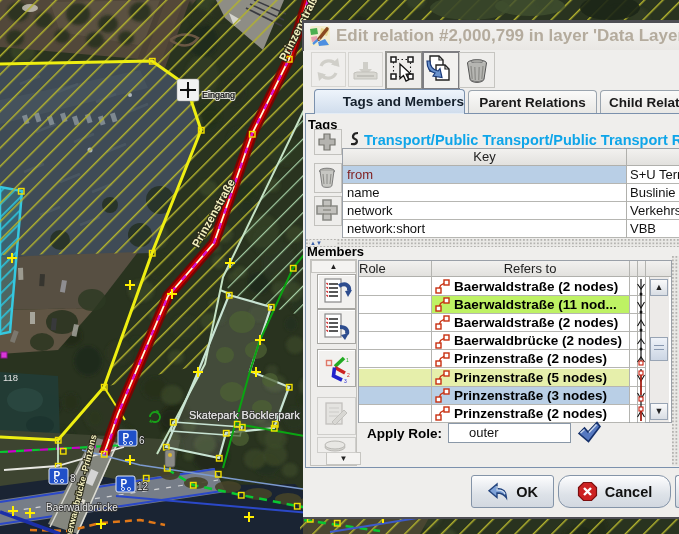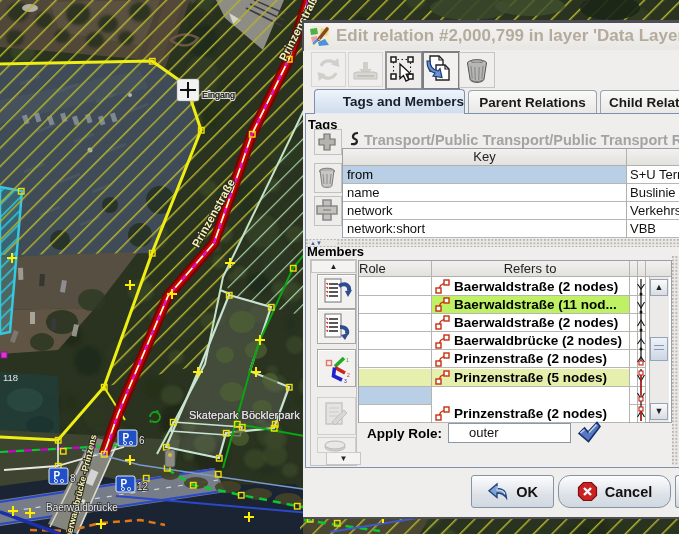--- a/index.html
+++ b/index.html
@@ -520,26 +520,26 @@
       </svg></div>
 <div style="position:absolute;left:314px;top:196px;width:26px;height:28px;border:1px solid #c2c1bd;background:#eeedeb"><svg width="24" height="26" viewBox="0 0 24 26">
         <g fill="none" stroke="#8a8a86" stroke-width="1.6">
 <path d="M8,3 h8 v6 h6 v8 h-6 v6 h-8 v-6 h-6 v-8 h6 z" fill="#c2c1bd"></path>
 <path d="M8,9 h8 M8,13 h8 M8,17 h8" stroke="#77766f" stroke-width="1.2"></path>
 </g>
       </svg></div>
 <svg style="position:absolute;left:346px;top:131px" width="16" height="16" viewBox="0 0 16 16">
 <path d="M12,2 C6,2 6,7 9,8 C12,9 12,14 5,13" stroke="#222" stroke-width="2.2" fill="none"></path>
 </svg>
-<div style="position:absolute;left:364px;top:132px;width:315px;height:16px;overflow:hidden;font:bold 14.5px 'Liberation Sans',sans-serif;color:#a3a3a3;white-space:nowrap">Transport/Public Transport/Public Transport R</div>
+<div style="position:absolute;left:364px;top:132px;width:315px;height:16px;overflow:hidden;font:bold 14.5px 'Liberation Sans',sans-serif;color:#0ea5e9;white-space:nowrap">Transport/Public Transport/Public Transport R</div>
 <div style="position:absolute;left:342px;top:148px;width:337px;height:90px;background:#fff;border:1px solid #9aa0a8;border-right:none;box-sizing:border-box"></div>
 <div style="position:absolute;left:343px;top:149px;width:336px;height:17px;background:linear-gradient(#f2f1ef,#e2e1de);border-bottom:1px solid #b0b0ac;box-sizing:border-box"></div>
 <div style="position:absolute;left:343px;top:149px;width:283px;height:17px;font:13px 'Liberation Sans',sans-serif;color:#222;text-align:center;line-height:16px">Key</div>
 <div style="position:absolute;left:626px;top:149px;width:1px;height:89px;background:#b0b0ac"></div>
-<div style="position:absolute;left:343px;top:166px;width:283px;height:18px;background:#b9cfe6;border-bottom:1px solid #b6b6b2;box-sizing:border-box;font:13px 'Liberation Sans',sans-serif;color:#000000;line-height:17px;padding-left:4px">from</div>
+<div style="position:absolute;left:343px;top:166px;width:283px;height:18px;background:#b9cfe6;border-bottom:1px solid #b6b6b2;box-sizing:border-box;font:13px 'Liberation Sans',sans-serif;color:#7f1d1d;line-height:17px;padding-left:4px">from</div>
 <div style="position:absolute;left:627px;top:166px;width:52px;height:18px;background:#fff;border-bottom:1px solid #b6b6b2;box-sizing:border-box;font:13px 'Liberation Sans',sans-serif;color:#111;line-height:17px;padding-left:3px;overflow:hidden;white-space:nowrap">S+U Termin</div>
 <div style="position:absolute;left:343px;top:184px;width:283px;height:18px;background:#fff;border-bottom:1px solid #b6b6b2;box-sizing:border-box;font:13px 'Liberation Sans',sans-serif;color:#111;line-height:17px;padding-left:4px">name</div>
 <div style="position:absolute;left:627px;top:184px;width:52px;height:18px;background:#fff;border-bottom:1px solid #b6b6b2;box-sizing:border-box;font:13px 'Liberation Sans',sans-serif;color:#111;line-height:17px;padding-left:3px;overflow:hidden;white-space:nowrap">Buslinie 2</div>
 <div style="position:absolute;left:343px;top:202px;width:283px;height:18px;background:#fff;border-bottom:1px solid #b6b6b2;box-sizing:border-box;font:13px 'Liberation Sans',sans-serif;color:#111;line-height:17px;padding-left:4px">network</div>
 <div style="position:absolute;left:627px;top:202px;width:52px;height:18px;background:#fff;border-bottom:1px solid #b6b6b2;box-sizing:border-box;font:13px 'Liberation Sans',sans-serif;color:#111;line-height:17px;padding-left:3px;overflow:hidden;white-space:nowrap">Verkehrsve</div>
 <div style="position:absolute;left:343px;top:220px;width:283px;height:18px;background:#fff;border-bottom:1px solid #b6b6b2;box-sizing:border-box;font:13px 'Liberation Sans',sans-serif;color:#111;line-height:17px;padding-left:4px">network:short</div>
 <div style="position:absolute;left:627px;top:220px;width:52px;height:18px;background:#fff;border-bottom:1px solid #b6b6b2;box-sizing:border-box;font:13px 'Liberation Sans',sans-serif;color:#111;line-height:17px;padding-left:3px;overflow:hidden;white-space:nowrap">VBB</div>
 <div style="position:absolute;left:306px;top:239px;width:373px;height:8px;background-color:#e9e8e5;background-image:radial-gradient(circle at 1px 1px,#b4b3b0 0.8px,transparent 1px);background-size:3.5px 3.5px"></div>
 <div style="position:absolute;left:310px;top:240px;width:26px;height:6px;background:#e9e8e5;font:6px 'Liberation Sans',sans-serif;color:#3a5fa8">▲▼</div>
 <div style="position:absolute;left:307px;top:244px;font:bold 13px 'Liberation Sans',sans-serif;color:#000">Members</div>
@@ -632,20 +632,25 @@
 <div style="position:absolute;left:638px;top:350.3px;width:7px;height:18.2px;background:#fff;border-bottom:1px solid #b6b6b2;box-sizing:border-box"></div>
 <div style="position:absolute;left:359px;top:368.5px;width:72px;height:18.2px;background:#e6efab;border-bottom:1px solid #b6b6b2;box-sizing:border-box"></div>
 <div style="position:absolute;left:432px;top:368.5px;width:197px;height:18.2px;background:#e6efab;border-bottom:1px solid #b6b6b2;box-sizing:border-box;font:bold 13.5px 'Liberation Sans',sans-serif;color:#000;line-height:17px;padding-left:22px;overflow:hidden;white-space:nowrap"><svg width="15" height="15" viewBox="0 0 15 15" style="position:absolute;left:3px;top:1.5px">
 <path d="M3.5,11.5 L5.5,6.5 L10.5,3.5" stroke="#c83010" stroke-width="1.3" fill="none"></path>
 <rect x="9" y="1" width="5" height="5" fill="#fff" stroke="#c83010" stroke-width="1.4"></rect>
 <rect x="1" y="9" width="5" height="5" fill="#fff" stroke="#c83010" stroke-width="1.4"></rect>
 </svg>Prinzenstraße (5 nodes)</div>
 <div style="position:absolute;left:630px;top:368.5px;width:7px;height:18.2px;background:#fff;border-bottom:1px solid #b6b6b2;box-sizing:border-box"></div>
 <div style="position:absolute;left:638px;top:368.5px;width:7px;height:18.2px;background:#fff;border-bottom:1px solid #b6b6b2;box-sizing:border-box"></div>
 <div style="position:absolute;left:359px;top:386.7px;width:72px;height:18.2px;background:#b9cfe6;border-bottom:1px solid #b6b6b2;box-sizing:border-box"></div>
+<div style="position:absolute;left:432px;top:386.7px;width:197px;height:18.2px;background:#b9cfe6;border-bottom:1px solid #b6b6b2;box-sizing:border-box;font:bold 13.5px 'Liberation Sans',sans-serif;color:#000;line-height:17px;padding-left:22px;overflow:hidden;white-space:nowrap"><svg width="15" height="15" viewBox="0 0 15 15" style="position:absolute;left:3px;top:1.5px">
+<path d="M3.5,11.5 L5.5,6.5 L10.5,3.5" stroke="#c83010" stroke-width="1.3" fill="none"></path>
+<rect x="9" y="1" width="5" height="5" fill="#fff" stroke="#c83010" stroke-width="1.4"></rect>
+<rect x="1" y="9" width="5" height="5" fill="#fff" stroke="#c83010" stroke-width="1.4"></rect>
+</svg>Prinzenstraße (3 nodes)</div>
 <div style="position:absolute;left:630px;top:386.7px;width:7px;height:18.2px;background:#fff;border-bottom:1px solid #b6b6b2;box-sizing:border-box"></div>
 <div style="position:absolute;left:638px;top:386.7px;width:7px;height:18.2px;background:#fff;border-bottom:1px solid #b6b6b2;box-sizing:border-box"></div>
 <div style="position:absolute;left:359px;top:404.9px;width:72px;height:18.2px;background:#fff;border-bottom:1px solid #b6b6b2;box-sizing:border-box"></div>
 <div style="position:absolute;left:432px;top:404.9px;width:197px;height:18.2px;background:#fff;border-bottom:1px solid #b6b6b2;box-sizing:border-box;font:bold 13.5px 'Liberation Sans',sans-serif;color:#000;line-height:17px;padding-left:22px;overflow:hidden;white-space:nowrap"><svg width="15" height="15" viewBox="0 0 15 15" style="position:absolute;left:3px;top:1.5px">
 <path d="M3.5,11.5 L5.5,6.5 L10.5,3.5" stroke="#c83010" stroke-width="1.3" fill="none"></path>
 <rect x="9" y="1" width="5" height="5" fill="#fff" stroke="#c83010" stroke-width="1.4"></rect>
 <rect x="1" y="9" width="5" height="5" fill="#fff" stroke="#c83010" stroke-width="1.4"></rect>
 </svg>Prinzenstraße (2 nodes)</div>
 <div style="position:absolute;left:630px;top:404.9px;width:7px;height:18.2px;background:#fff;border-bottom:1px solid #b6b6b2;box-sizing:border-box"></div>
 <div style="position:absolute;left:638px;top:404.9px;width:7px;height:18.2px;background:#fff;border-bottom:1px solid #b6b6b2;box-sizing:border-box"></div>

